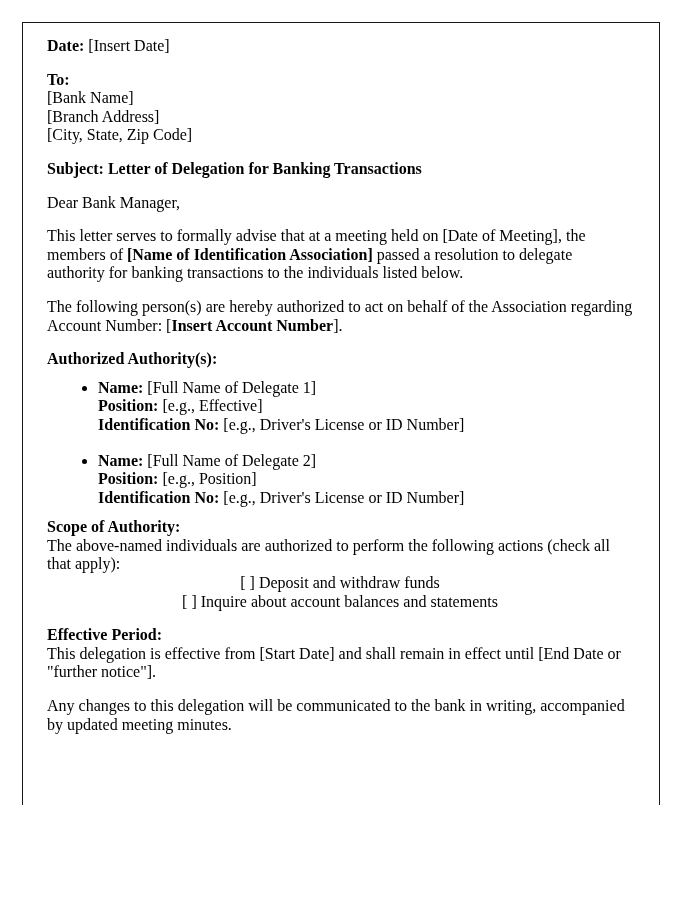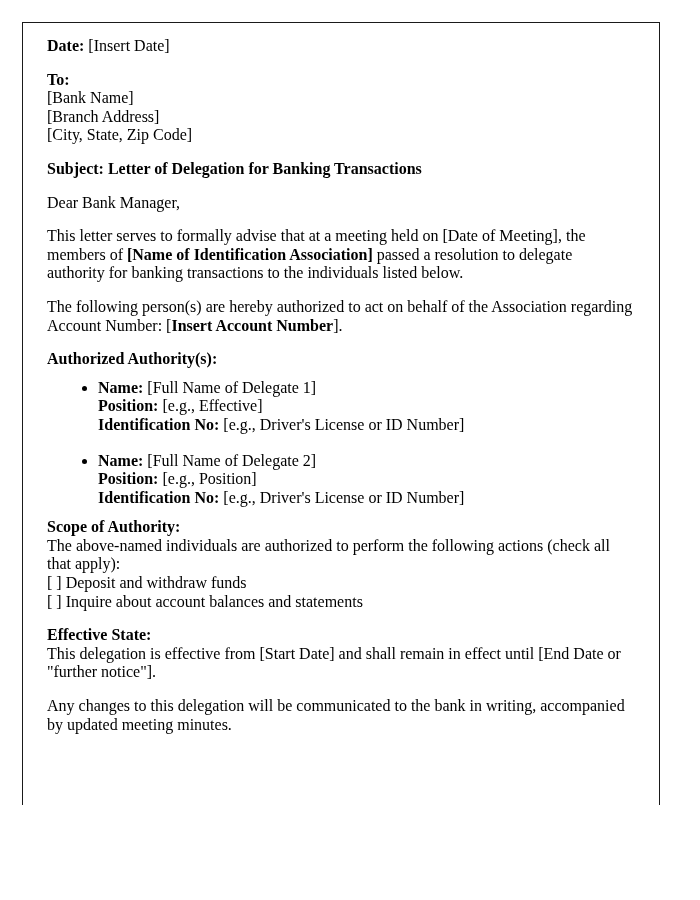--- a/index.html
+++ b/index.html
@@ -62,20 +62,21 @@
   }
   ul.delegates > li:last-child {
     margin-bottom: 8px;
   }
   .chk-list {
     margin: 0;
   }
   .chk-line {
     display: block;
     white-space: pre;
+    text-align: center;
   }
   .sec-head {
     font-weight: bold;
     display: block;
   }
 </style>
 </head>
 <body>
 
 <div class="page">
@@ -118,20 +119,20 @@
     <div class="blk">
       <span class="sec-head">Scope of Authority:</span>
       <span>The above-named individuals are authorized to perform the following actions (check all that apply):</span>
       <span class="chk-list">
         <span class="chk-line">[ ] Deposit and withdraw funds</span>
         <span class="chk-line">[ ] Inquire about account balances and statements</span>
       </span>
     </div>
 
     <div class="blk">
-      <span class="sec-head">Effective State:</span>
+      <span class="sec-head">Effective Period:</span>
       <span>This delegation is effective from [Start Date] and shall remain in effect until [End Date or "further notice"].</span>
     </div>
 
     <div class="para">Any changes to this delegation will be communicated to the bank in writing, accompanied by updated meeting minutes.</div>
 
   </div>
 </div>
 
 </body></html>

